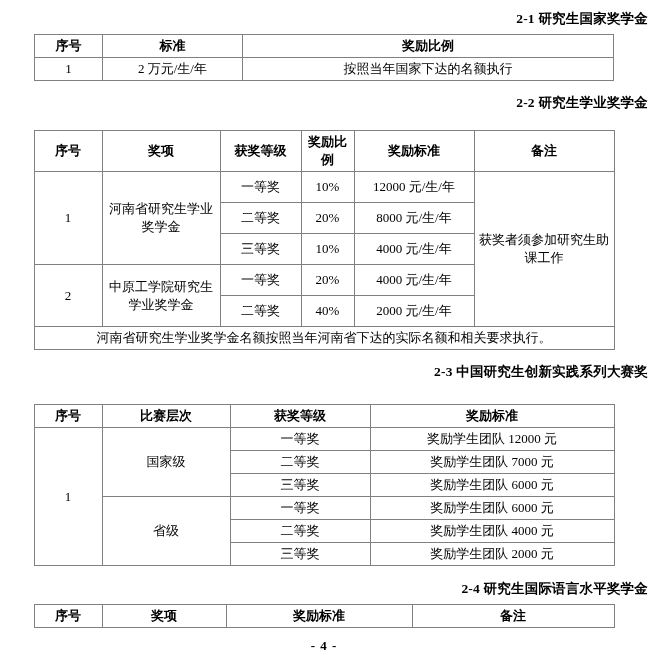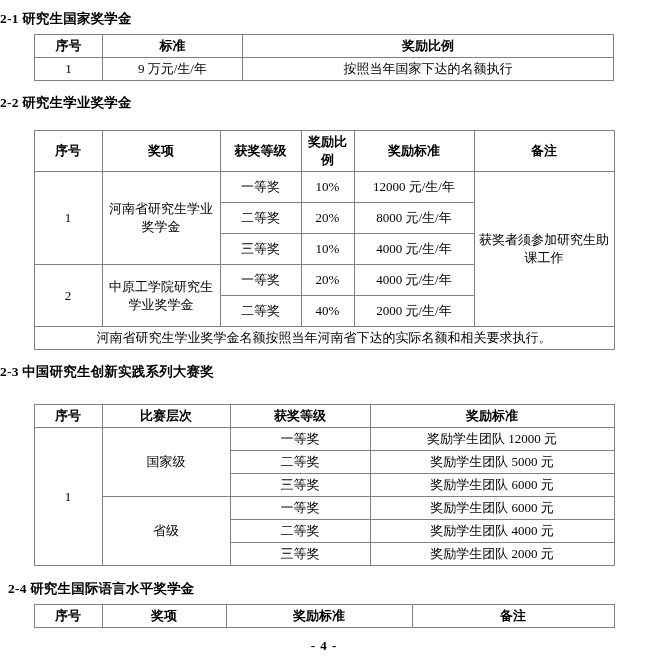--- a/index.html
+++ b/index.html
@@ -15,21 +15,21 @@
     -webkit-font-smoothing: none;
   }
   .page {
     position: relative;
     width: 648px;
     height: 661px;
     box-sizing: border-box;
     overflow: hidden;
   }
   .section-title {
-    text-align: left;
+    text-align: right;
     font-weight: bold;
     font-size: 13.5px;
     letter-spacing: 0.2px;
     line-height: 1.2;
   }
   .t1-title { margin: 11px 0 7px 0; }
   .t2-title { margin: 14px 0 19px 0; }
   .t3-title { margin: 14px 0 24px 0; }
   .t4-title { margin: 15px 0 7px 8px; }
 
@@ -106,21 +106,21 @@
         <col>
     </colgroup>
     <tbody>
       <tr>
         <th>序号</th>
         <th>标准</th>
         <th>奖励比例</th>
       </tr>
       <tr>
         <td class="num">1</td>
-        <td>9 万元/生/年</td>
+        <td>2 万元/生/年</td>
         <td>按照当年国家下达的名额执行</td>
       </tr>
     </tbody>
   </table>
 
   <div class="section-title t2-title">2-2 研究生学业奖学金</div>
 
   <table class="doc">
     <colgroup>
       <col class="w-seq">
@@ -196,21 +196,21 @@
       </tr>
 
       <tr>
         <td class="num" rowspan="6">1</td>
         <td rowspan="3">国家级</td>
         <td>一等奖</td>
         <td>奖励学生团队 12000 元</td>
       </tr>
       <tr>
         <td>二等奖</td>
-        <td>奖励学生团队 5000 元</td>
+        <td>奖励学生团队 7000 元</td>
       </tr>
       <tr>
         <td>三等奖</td>
         <td>奖励学生团队 6000 元</td>
       </tr>
 
       <tr>
         <td rowspan="3">省级</td>
         <td>一等奖</td>
         <td>奖励学生团队 6000 元</td>

